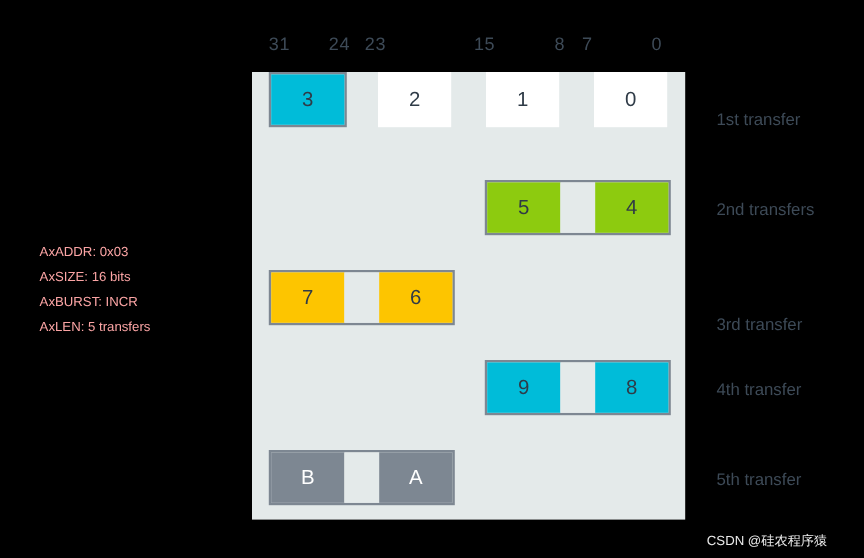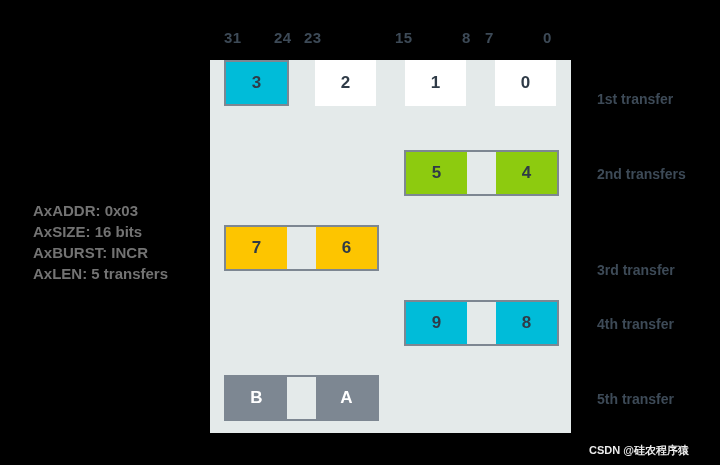--- a/index.html
+++ b/index.html
@@ -14,21 +14,20 @@
     overflow: hidden;
     font-family: "Liberation Sans", sans-serif;
   }
 
   #stage {
     position: absolute;
     left: 0; top: 0;
     width: 720px;
     height: 451px;
     background: #000000;
-    font-weight: bold;
   }
 
   
   #bit-ruler {
     position: absolute;
     left: 210px;
     top: 28px;
     width: 360px;
     height: 24px;
   }
@@ -93,22 +92,22 @@
     color: #3d4a57;
     white-space: nowrap;
     line-height: 16px;
   }
 
   
   #info-block {
     position: absolute;
     left: 33px;
     top: 200px;
-    font-size: 15px;
-    color: #737373;
+    font-size: 11px;
+    color: #fca5a5;
     line-height: 21px;
     white-space: nowrap;
   }
   #info-block div { white-space: nowrap; }
 
   
   #watermark {
     position: absolute;
     left: 589px;
     top: 443px;

